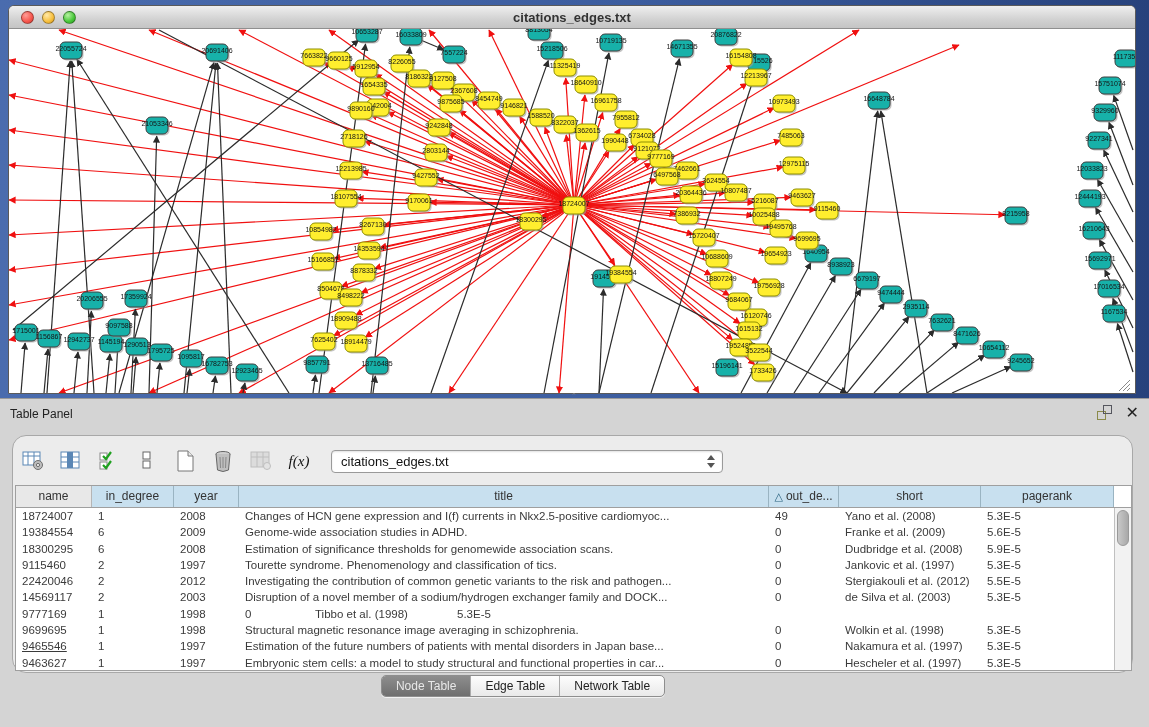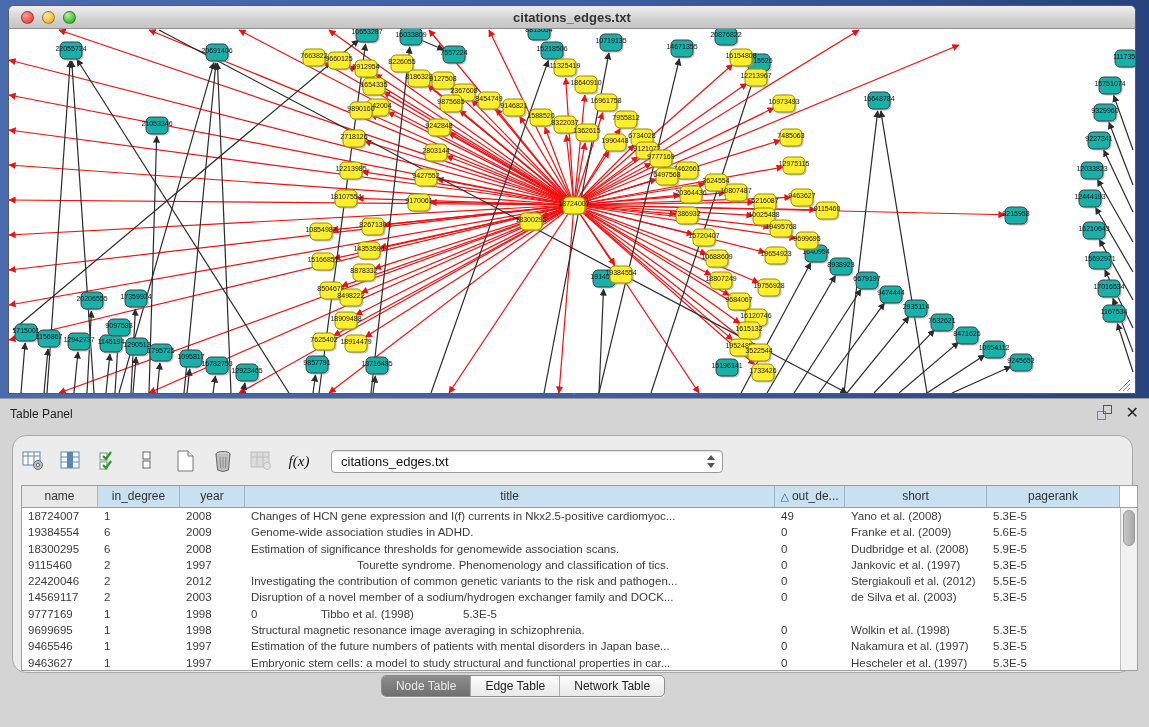--- a/index.html
+++ b/index.html
@@ -42,21 +42,21 @@
   .tbicon { width:28px; height:28px; display:flex; align-items:center; justify-content:center; }
   .fx { font-family:"Liberation Serif","DejaVu Serif",serif; font-style:italic; font-size:15px; color:#111; }
   .combo { margin-left:8px; width:392px; height:23px; background:#fff; border:1px solid #9a9a9a;
     border-radius:4px; position:relative; font-size:13px; color:#111; line-height:21px; padding-left:9px;
     box-shadow:inset 0 1px 2px rgba(0,0,0,.12); }
   .combo .arrows { position:absolute; right:6px; top:4px; width:9px; height:14px; }
   .combo .arrows div { width:0; height:0; border-left:4px solid transparent; border-right:4px solid transparent; }
   .combo .up { border-bottom:5px solid #555; margin-bottom:3px; }
   .combo .dn { border-top:5px solid #555; }
 
-  .table-wrap { position:absolute; left:8px; top:49px; width:1117px; height:186px; background:#fff; border:1px solid #9f9f9f; }
+  .table-wrap { position:absolute; left:2px; top:49px; width:1117px; height:186px; background:#fff; border:1px solid #9f9f9f; }
   .thead { display:flex; height:22px; border-bottom:1px solid #9f9f9f; }
   .th { font-size:12px; color:#333; text-align:center; line-height:21px; border-right:1px solid #9ab4c2;
     overflow:hidden; white-space:nowrap; background:#c8e0ef; flex:none; }
   .th.gray { background:#e8e8e8; border-right:1px solid #b5b5b5; }
   .th .sort { color:#27607e; font-size:11px; margin-right:3px; }
   .tbody { position:absolute; left:0; top:22px; bottom:0; width:1098px; overflow:hidden; }
   .tr { display:flex; height:16.3px; }
   .td { font-size:11.5px; color:#3a3a3a; line-height:16px; padding-left:6px; overflow:hidden;
     white-space:nowrap; flex:none; }
   .vscroll { position:absolute; right:0; top:22px; bottom:0; width:17px; background:#f2f2f2; border-left:1px solid #c0c0c0; }
@@ -980,21 +980,21 @@
             <div class="td" style="width: 65px;">2008</div>
             <div class="td" style="width: 530px;">Estimation of significance thresholds for genomewide association scans.</div>
             <div class="td" style="width: 70px;">0</div>
             <div class="td" style="width: 142px;">Dudbridge et al. (2008)</div>
             <div class="td" style="width: 133px;">5.9E-5</div>
           </div>
           <div class="tr">
             <div class="td" style="width: 76px;">9115460</div>
             <div class="td" style="width: 82px;">2</div>
             <div class="td" style="width: 65px;">1997</div>
-            <div class="td" style="width: 530px; text-align: center;">Tourette syndrome. Phenomenology and classification of tics.</div>
+            <div class="td" style="width: 530px;">Tourette syndrome. Phenomenology and classification of tics.</div>
             <div class="td" style="width: 70px;">0</div>
             <div class="td" style="width: 142px;">Jankovic et al. (1997)</div>
             <div class="td" style="width: 133px;">5.3E-5</div>
           </div>
           <div class="tr">
             <div class="td" style="width: 76px;">22420046</div>
             <div class="td" style="width: 82px;">2</div>
             <div class="td" style="width: 65px;">2012</div>
             <div class="td" style="width: 530px;">Investigating the contribution of common genetic variants to the risk and pathogen...</div>
             <div class="td" style="width: 70px;">0</div>
@@ -1021,21 +1021,21 @@
           <div class="tr">
             <div class="td" style="width: 76px;">9699695</div>
             <div class="td" style="width: 82px;">1</div>
             <div class="td" style="width: 65px;">1998</div>
             <div class="td" style="width: 530px;">Structural magnetic resonance image averaging in schizophrenia.</div>
             <div class="td" style="width: 70px;">0</div>
             <div class="td" style="width: 142px;">Wolkin et al. (1998)</div>
             <div class="td" style="width: 133px;">5.3E-5</div>
           </div>
           <div class="tr">
-            <div class="td" style="width: 76px;">9465546</div>
+            <div class="td" style="width: 76px; text-decoration: underline;">9465546</div>
             <div class="td" style="width: 82px;">1</div>
             <div class="td" style="width: 65px;">1997</div>
             <div class="td" style="width: 530px;">Estimation of the future numbers of patients with mental disorders in Japan base...</div>
             <div class="td" style="width: 70px;">0</div>
             <div class="td" style="width: 142px;">Nakamura et al. (1997)</div>
             <div class="td" style="width: 133px;">5.3E-5</div>
           </div>
           <div class="tr">
             <div class="td" style="width: 76px;">9463627</div>
             <div class="td" style="width: 82px;">1</div>

